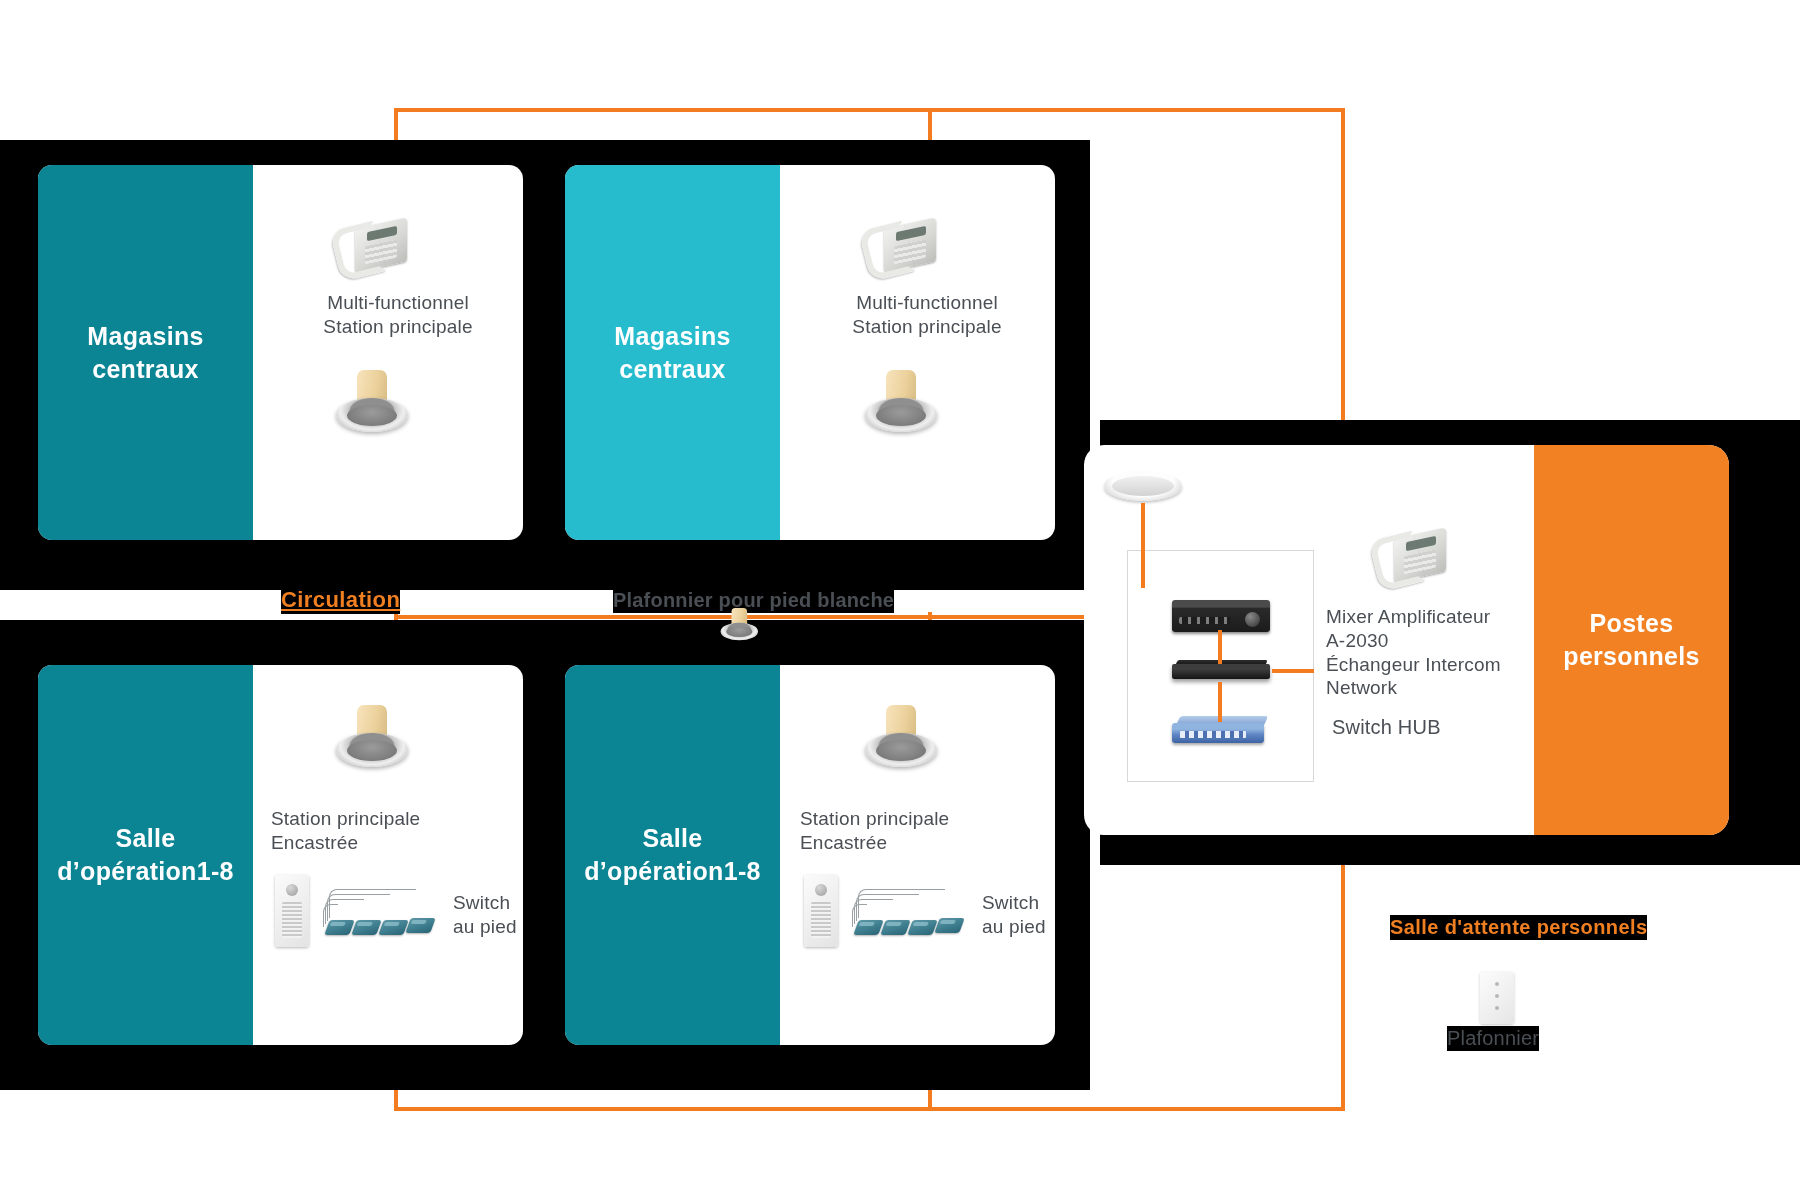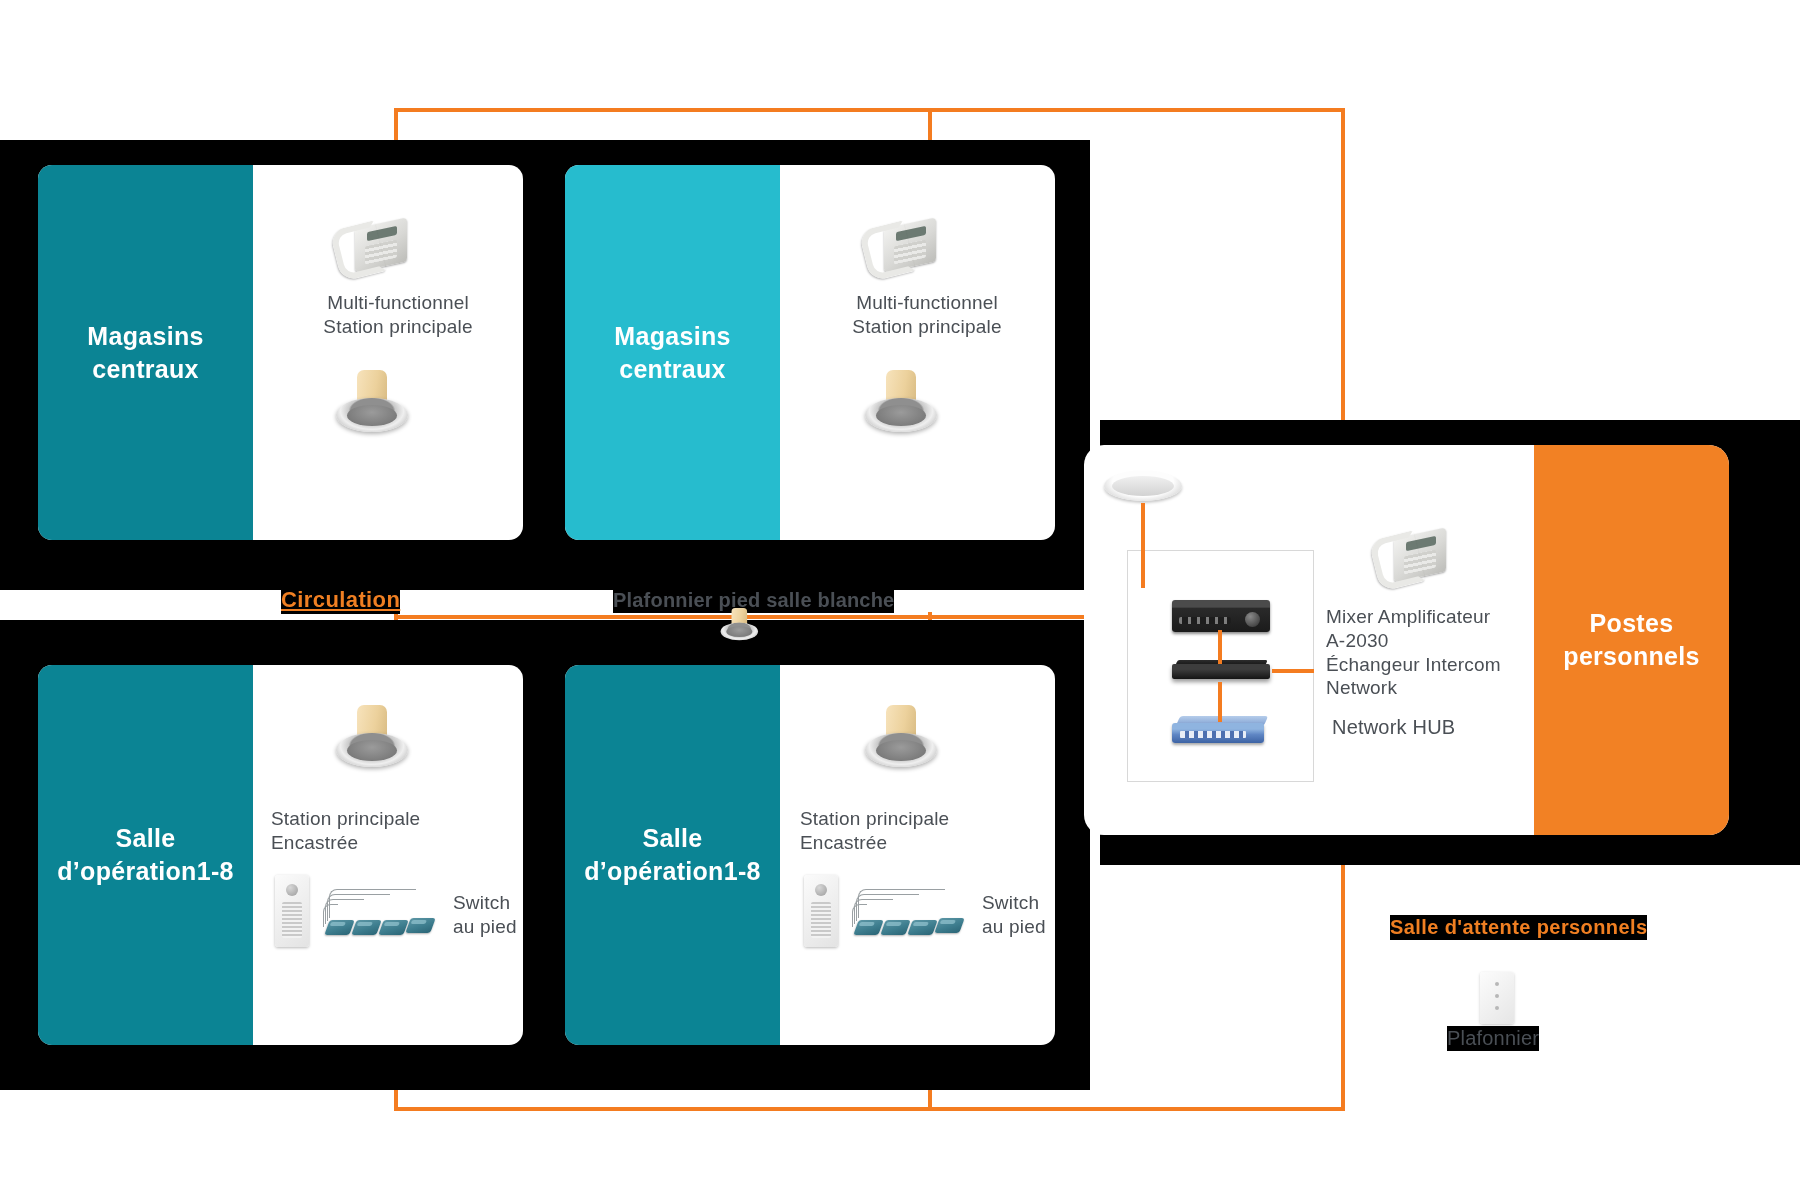--- a/index.html
+++ b/index.html
@@ -223,21 +223,21 @@
       <div class="lbl" style="left:32px;top:126px;width:230px;text-align:center;">Multi-functionnel
 Station principale</div>
       <div class="dev spk" style="left:80px;top:205px;">
         <div class="cone"></div>
           <div class="rim"></div>
       </div>
     </div>
   </div>
 
   <div class="lbl lbl-orange sel" style="left:281px;top:586px;font-size:22px;text-decoration:underline;">Circulation</div>
-  <div class="lbl sel-grey" style="left:613px;top:588px;font-size:20px;font-weight:700;">Plafonnier pied salle blanche</div>
+  <div class="lbl sel-grey" style="left:613px;top:588px;font-size:20px;font-weight:700;">Plafonnier pour pied blanche</div>
 
   <div class="dev spk" style="left:718px;top:608px;transform:scale(.52);transform-origin:0 0;">
     <div class="cone"></div>
       <div class="rim"></div>
   </div>
 
   <div class="card" id="card-op-1">
     <div class="tint tint-deep">
       <span>Salle
 d’opération1-8</span>
@@ -334,21 +334,21 @@
         <div class="base"></div>
           <div class="screen"></div>
           <div class="keys"></div>
           <div class="handset"></div>
       </div>
 
       <div class="lbl" style="left:242px;top:160px;width:215px;">Mixer Amplificateur
 A-2030
 Échangeur Intercom
 Network</div>
-      <div class="lbl lbl-big" style="left:248px;top:270px;">Network HUB</div>
+      <div class="lbl lbl-big" style="left:248px;top:270px;">Switch HUB</div>
     </div>
 
     <div class="orange-panel">
       <span>Postes
 personnels</span>
     </div>
   </div>
 
   <div class="lbl lbl-orange sel" style="left:1390px;top:915px;font-size:20px;">Salle d'attente personnels</div>
   <div class="dev interphone" style="left:1480px;top:972px;">

